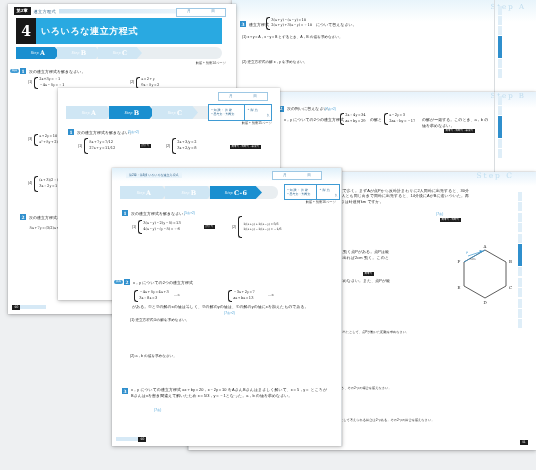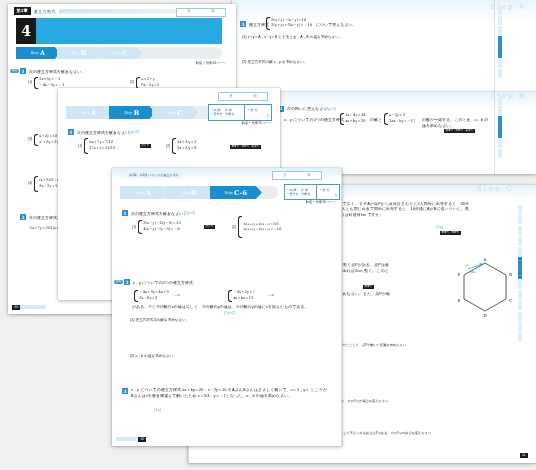--- a/index.html
+++ b/index.html
@@ -157,21 +157,21 @@
       <div class="sidetabs" style="left:236px;top:4px;">
         <div class="t"></div>
         <div class="t"></div>
         <div class="t on"></div>
         <div class="t"></div>
         <div class="t"></div>
       </div>
     </div>
   </div>
 
-  <div class="sheet" style="left:188px;top:185px;width:348px;height:278px;text-decoration:underline;">
+  <div class="sheet" style="left:188px;top:172px;width:348px;height:278px;text-decoration:underline;">
     <div class="inner">
       <div style="position:absolute;left:0;top:0;width:100%;height:14px;background:linear-gradient(180deg,#e6f2fb,#ffffff);"></div>
       <div style="position:absolute;right:22px;top:-1px;font-size:7.5px;color:#c3e0f1;letter-spacing:2px;font-family:'DejaVu Serif',serif;">Step C</div>
 
       <span class="pill" style="left:16px;top:17px;">思考</span>
       <div class="qnum" style="left:27px;top:15.5px;">4</div>
       <div class="qtext" style="left:36px;top:15.5px;width:245px;text-align:justify;">1周の距離が42km である円形の遊歩道をA，Bの2人が一定の速度で歩く。まずAが点Pから反時計まわりに2人同時に出発すると、30分後に点Qで出会った。その後Bが進む3分12分後に2人で点Qから2人とも同じ向きで同時に出発すると、14分後にAがBに追いついた。再び出会った。最初に点Pを出発した2人の人，Bそれぞれの歩く速さは時速何km ですか。</div>
       <span class="qtext" style="left:248px;top:40px;color:#3f9bd4;font-size:3.1px;">(7点)</span>
       <span class="tagbox" style="left:252px;top:46px;">思考力・判断力</span>
 
@@ -236,20 +236,21 @@
         <span class="chapskew"></span>
       </div>
       <div class="datebox" style="left:168px;top:3.5px;width:48px;height:7px;">
         <span>月</span>
         <span class="vline"></span>
         <span>日</span>
       </div>
 
       <div class="unitbar" style="left:8px;top:14px;width:206px;height:26px;">
         <div class="unitnum">4</div>
+        <div class="unittitle">いろいろな連立方程式</div>
       </div>
 
       <div class="steprail" style="left:8px;top:43px;width:206px;height:12px;"></div>
       <div class="steps" style="left:8px;top:43px;height:12px;">
         <div class="step on" style="width:36px;">
           <span class="s">Step</span>
           <span class="l">A</span>
         </div>
         <div class="step off" style="width:36px;">
           <span class="s">Step</span>

